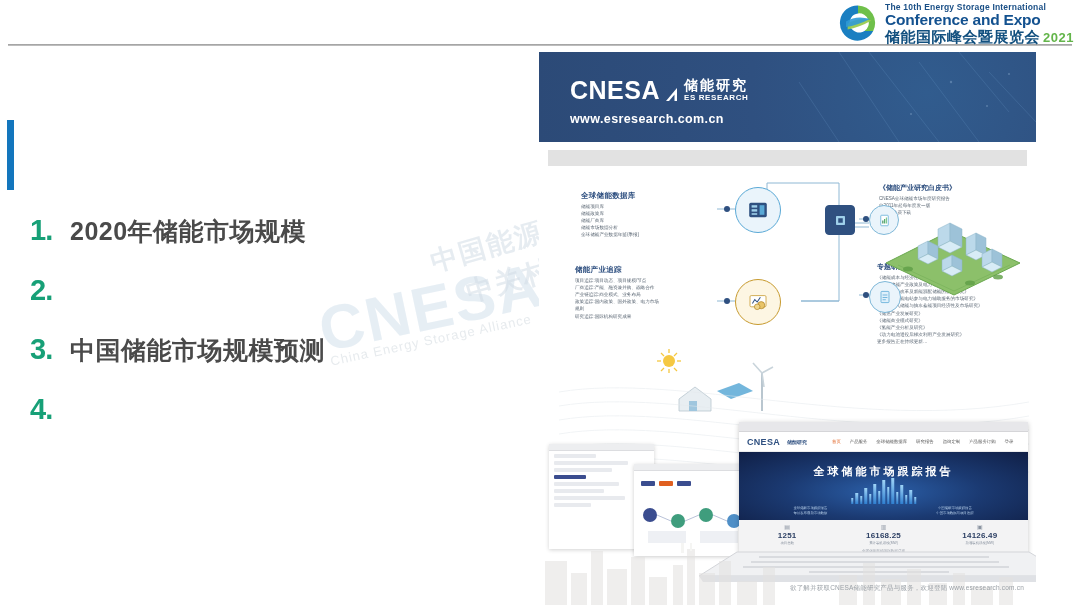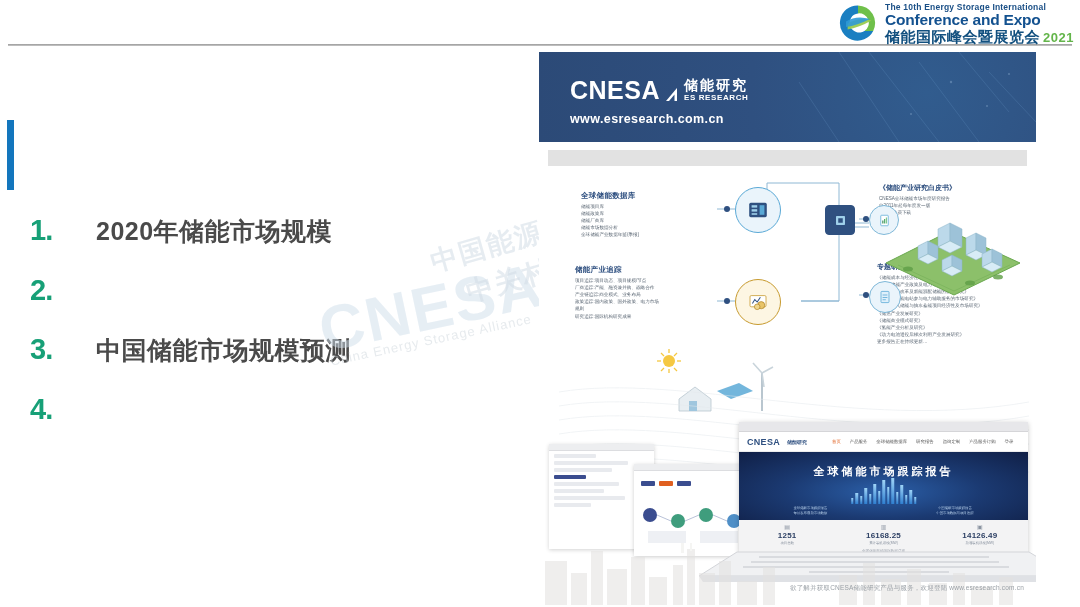--- a/index.html
+++ b/index.html
@@ -32,21 +32,21 @@
     letter-spacing:10px;line-height:1.1;
   }
   .toc{position:absolute;left:30px;top:214px;width:500px;}
   .toc-item{display:flex;align-items:baseline;margin-bottom:26px;}
   .toc-num{
     font-size:29px;font-weight:bold;color:#17a077;
     min-width:40px;flex:0 0 auto;letter-spacing:-1px;
   }
   .toc-label{
     font-size:25px;font-weight:bold;color:#4a4a4a;
-    letter-spacing:.5px;white-space:nowrap;margin-left:26px;
+    letter-spacing:.5px;white-space:nowrap;
   }
 
   
   .wm{position:absolute;pointer-events:none;user-select:none;}
   .wm-cnesa{
     left:318px;top:272px;width:300px;
     transform:rotate(-12deg);opacity:.5;
   }
   .wm-cnesa .wm-big{
     font-size:62px;font-weight:bold;color:#cfdeea;letter-spacing:2px;line-height:.9;

